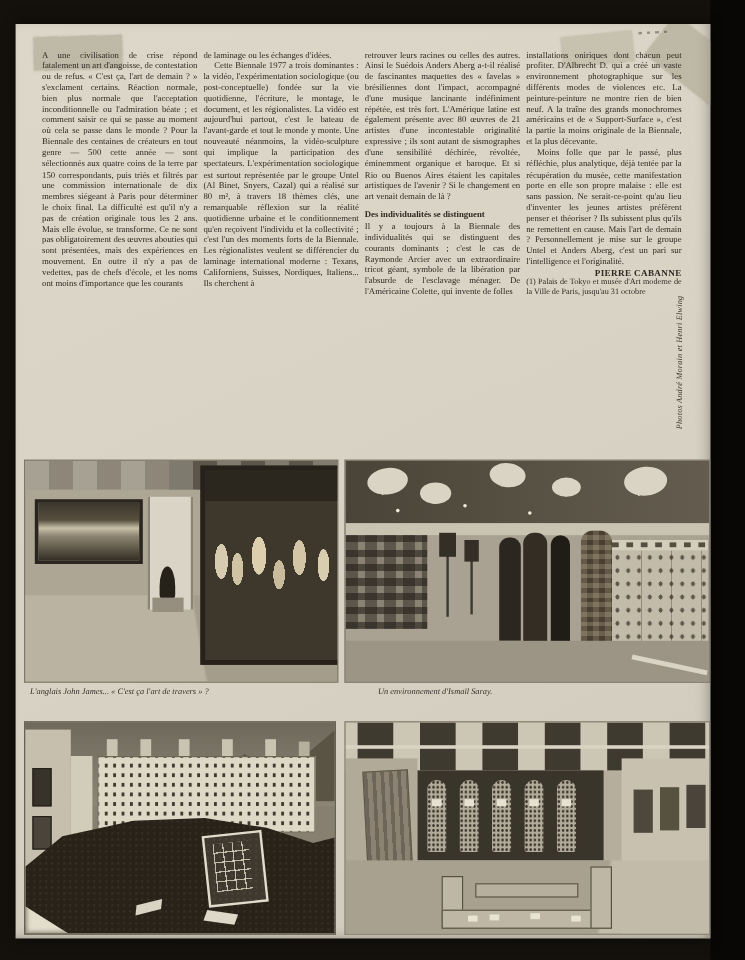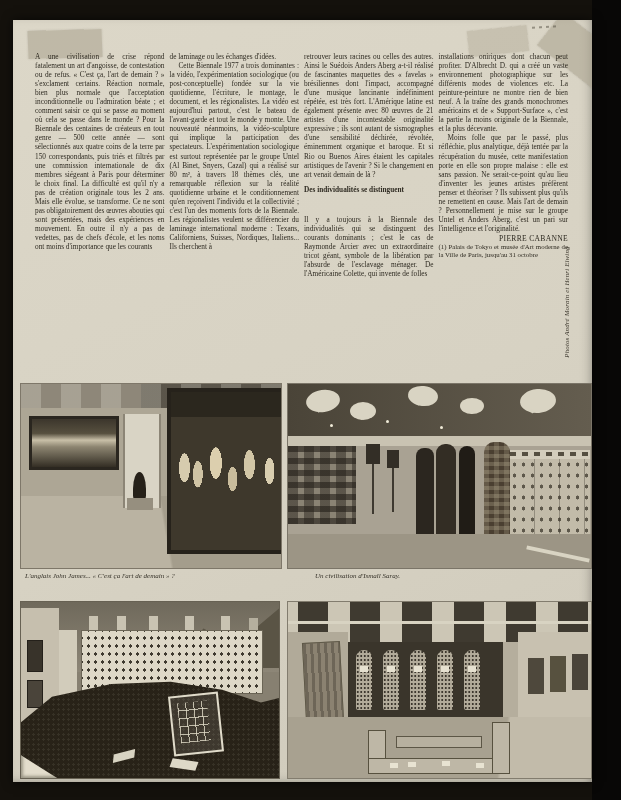--- a/index.html
+++ b/index.html
@@ -11,26 +11,26 @@
   .abs{position:absolute;}
   #right-band{left:592px;top:0;width:29px;height:800px;background:#080706;}
   #paper{
     left:13px;top:20px;width:579px;height:762px;
     background:linear-gradient(155deg,#dcd7c8 0%,#d7d2c3 55%,#cfcabb 100%);
     box-shadow:0 0 10px rgba(0,0,0,.65), inset -7px 0 12px -7px rgba(0,0,0,.35), inset 0 -7px 12px -9px rgba(0,0,0,.3);
     overflow:hidden;
   }
   .tape{background:rgba(168,161,141,.55);box-shadow:0 0 2px rgba(90,85,70,.25);}
   
-  #textblock{left:22px;top:32px;width:533px;display:flex;gap:5px;color:#2e2a21;}
+  #textblock{left:22px;top:21px;width:533px;display:flex;gap:5px;color:#2e2a21;}
   .col{flex:1;font-size:7.3px;line-height:9.05px;text-align:justify;}
   .col p{margin:0;}
   .col p.ind{text-indent:9px;}
-  .subhead{font-weight:bold;margin:6px 0 21px 0;font-size:7.3px;}
-  .signature{font-weight:normal;text-align:right;font-size:7.6px;letter-spacing:.3px;margin-top:1px;}
+  .subhead{font-weight:bold;margin:6px 0 1px 0;font-size:7.3px;}
+  .signature{font-weight:bold;text-align:right;font-size:7.6px;letter-spacing:.3px;margin-top:1px;}
   .footnote{font-size:6.8px;line-height:8.3px;margin-top:1px;}
   #photo-credit{
     left:486px;top:276px;width:140px;height:12px;
     transform:rotate(-90deg);
     font-style:italic;font-size:6.8px;color:#3c372d;text-align:center;letter-spacing:.2px;
   }
   #pencil-mark{left:519px;top:6px;width:26px;height:2px;transform:rotate(-3deg);
     background:repeating-linear-gradient(90deg,rgba(80,75,63,.5) 0 3px,transparent 3px 7px);}
   
   .ph{overflow:hidden;border:1px solid rgba(55,50,40,.4);}
@@ -108,24 +108,24 @@
     <div class="abs" style="left:148px;top:60px;width:20px;height:94px;background:#332d24;border-radius:9px 9px 0 0;"></div>
     <div class="abs" style="left:171px;top:62px;width:16px;height:90px;background:#201c16;border-radius:8px 8px 0 0;"></div>
     <div class="abs" style="left:196px;top:58px;width:26px;height:104px;border-radius:10px 10px 0 0;background-color:#4a3f31;background-image:repeating-linear-gradient(0deg,rgba(205,195,165,.25) 0 4px,transparent 4px 8px),repeating-linear-gradient(90deg,rgba(205,195,165,.2) 0 5px,transparent 5px 10px);"></div>
     <div class="abs" style="left:222px;top:66px;width:80px;height:9px;background:#d3cdbc;background-image:repeating-linear-gradient(90deg,#554f41 0 6px,transparent 6px 12px);background-size:12px 4px;background-repeat:repeat-x;background-position:0 2px;"></div>
     <div class="abs" style="left:222px;top:75px;width:80px;height:84px;background-color:#c2bba9;background-image:radial-gradient(rgba(50,45,35,.7) 1.5px,transparent 1.8px),repeating-linear-gradient(90deg,transparent 0 24px,rgba(60,55,45,.35) 24px 25px);background-size:9px 11px,auto;"></div>
     <div class="abs" style="left:0;top:150px;width:303px;height:34px;background:#9c9585;"></div>
     <div class="abs" style="left:238px;top:168px;width:64px;height:4px;background:#d9d4c3;transform:rotate(12deg);"></div>
   </div>
 
   <div class="abs cap" style="left:12px;top:550px;width:262px;">
-    <div>L'anglais John James... « C'est ça l'art de demain » ?</div>
+    <div>L'anglais John James... « C'est ça l'art de travers » ?</div>
   </div>
   <div class="abs cap" style="left:302px;top:550px;width:270px;">
-    <div>Un civilisation d'Ismaïl Saray.</div>
+    <div>Un environnement d'Ismaïl Saray.</div>
   </div>
 
   <div class="abs ph" style="left:7px;top:581px;width:258px;height:176px;background:#878071;">
     <div class="abs" style="left:0;top:0;width:258px;height:70px;background:linear-gradient(180deg,#6f695b,#8d8677);"></div>
     <div class="abs" style="left:150px;top:0;width:108px;height:66px;background:#5a5445;clip-path:polygon(0 100%,30% 40%,60% 65%,100% 10%,100% 100%);"></div>
     <div class="abs" style="left:0;top:6px;width:38px;height:164px;background:#c6bfae;"></div>
     <div class="abs" style="left:6px;top:38px;width:14px;height:30px;background:#38332a;border:1px solid #24201a;"></div>
     <div class="abs" style="left:6px;top:78px;width:14px;height:26px;background:#4a443a;border:1px solid #24201a;"></div>
     <div class="abs" style="left:38px;top:28px;width:18px;height:92px;background:#d2ccbb;"></div>
     <div class="abs" style="left:68px;top:14px;width:9px;height:16px;background:#c9c3b2;box-shadow:28px 0 #c9c3b2,60px 0 #c9c3b2,96px 0 #c9c3b2,132px 0 #c9c3b2,160px 2px #b5af9e;"></div>

